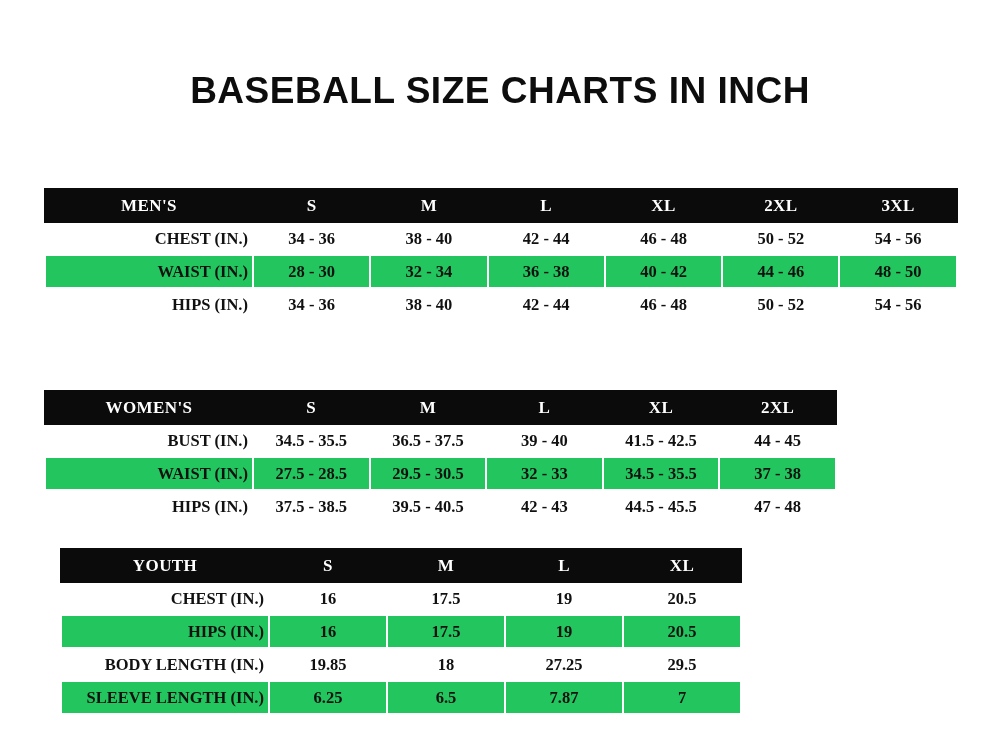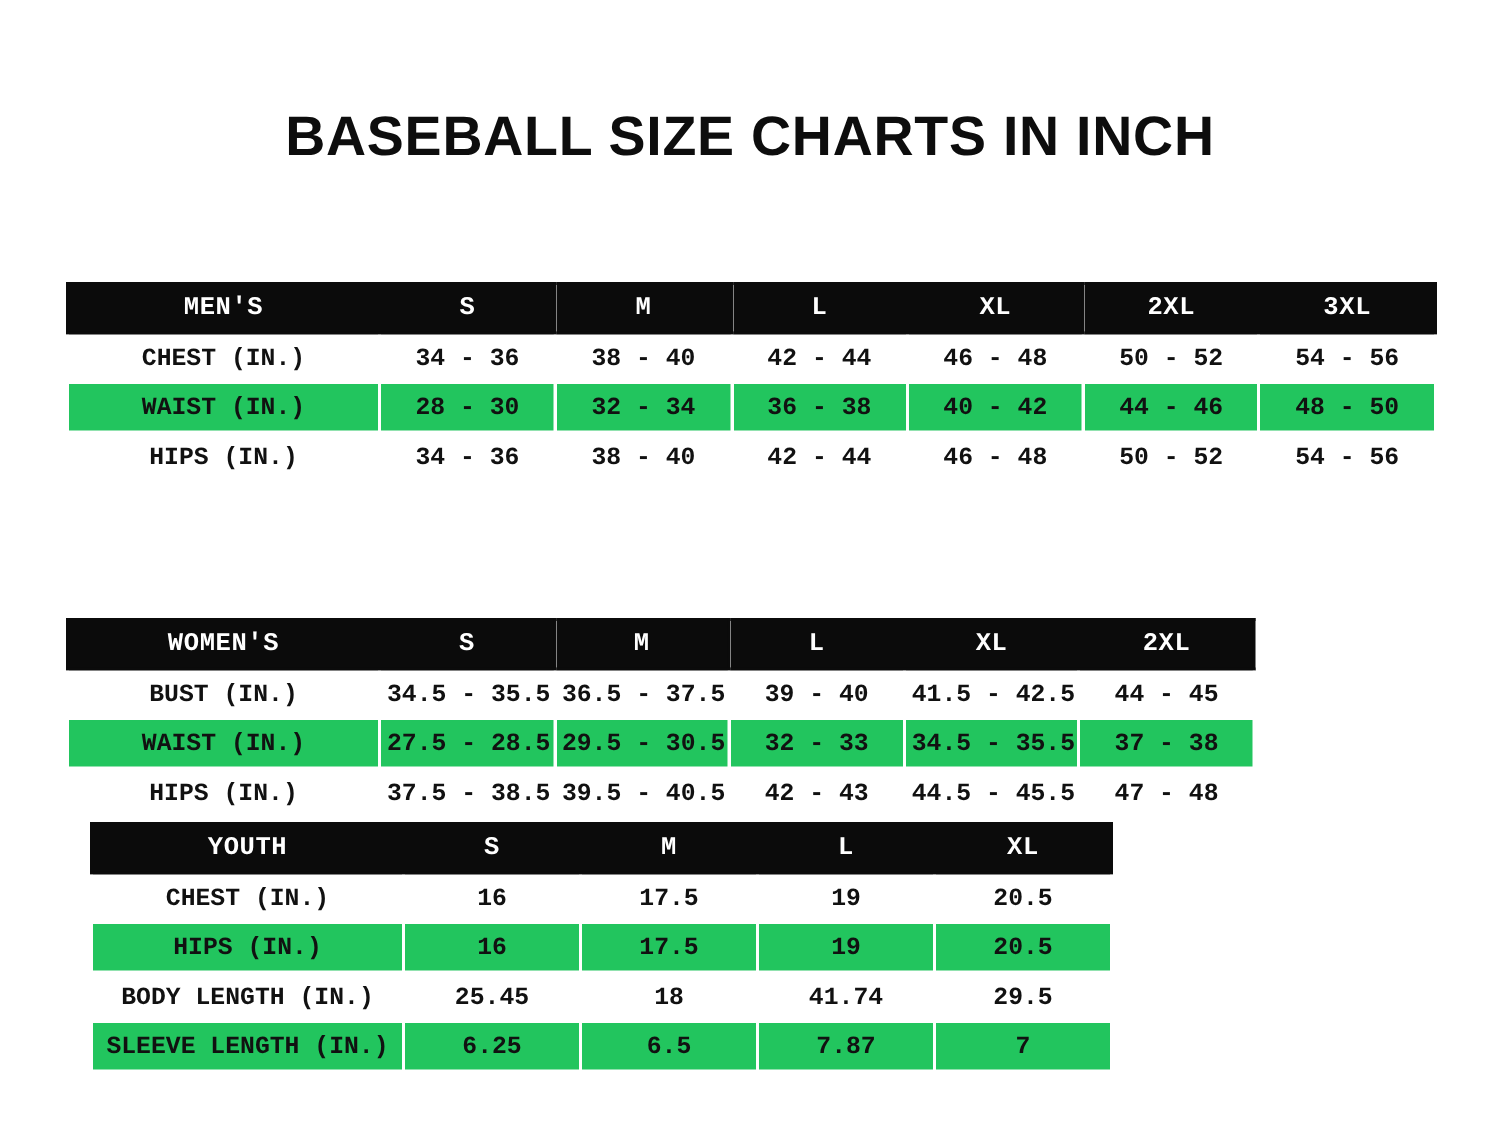--- a/index.html
+++ b/index.html
@@ -30,21 +30,21 @@
     font-weight: bold;
     letter-spacing: 0.5px;
     color: #0d0d0d;
     font-family: "Liberation Sans", sans-serif;
   }
 
   .chart {
     position: absolute;
     border-collapse: collapse;
     table-layout: fixed;
-    font-family: Liberation Mono, monospace;
+    font-family: Liberation Serif, serif;
   }
   .chart td, .chart th {
     border: 2px solid #ffffff;
     height: 31px;
     padding: 0 4px;
     text-align: center;
     font-size: 16.5px;
     font-weight: bold;
     color: #111111;
     white-space: nowrap;
@@ -60,31 +60,31 @@
   .chart thead th.rowlabel {
     text-align: center;
   }
   .chart tbody tr.odd td {
     background: #ffffff;
   }
   .chart tbody tr.even td {
     background: #22c55e;
   }
   .chart tbody td.rowlabel {
-    text-align: center;
+    text-align: right;
   }
 
   
   #mens-chart {
     top: 188px;
     left: 44px;
     width: 912px;
   }
   #womens-chart {
-    top: 412px;
+    top: 390px;
     left: 44px;
     width: 791px;
   }
   #youth-chart {
     top: 548px;
     left: 60px;
     width: 680px;
   }
 
   
@@ -230,23 +230,23 @@
       </tr>
       <tr class="even">
         <td class="rowlabel">HIPS (IN.)</td>
         <td>16</td>
         <td>17.5</td>
         <td>19</td>
         <td>20.5</td>
       </tr>
       <tr class="odd">
         <td class="rowlabel">BODY LENGTH (IN.)</td>
-        <td>25.45</td>
+        <td>19.85</td>
         <td>18</td>
-        <td>41.74</td>
+        <td>27.25</td>
         <td>29.5</td>
       </tr>
       <tr class="even">
         <td class="rowlabel">SLEEVE LENGTH (IN.)</td>
         <td>6.25</td>
         <td>6.5</td>
         <td>7.87</td>
         <td>7</td>
       </tr>
     </tbody>

